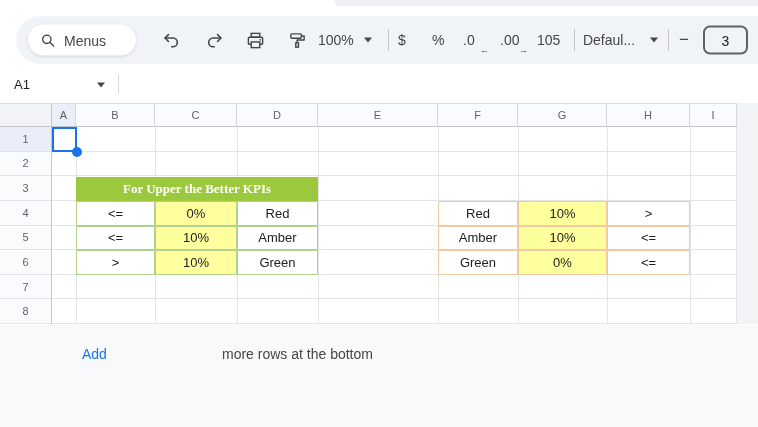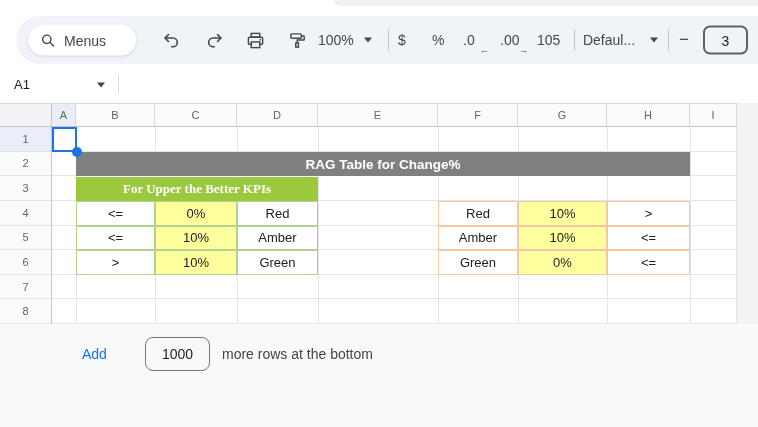--- a/index.html
+++ b/index.html
@@ -190,21 +190,20 @@
     <div class="row-head">4</div>
     <div class="row-head">5</div>
     <div class="row-head">6</div>
     <div class="row-head">7</div>
     <div class="row-head">8</div>
   </div>
 
   <div class="cells"></div>
   <div class="right-gutter"></div>
 
-  <div class="rag-title">RAG Table for Change%</div>
   <div class="rag-subhead left">For Upper the Better KPIs</div>
 
   <div class="mini-table left">
     <div class="mini-cell">&lt;=</div>
     <div class="mini-cell hl">0%</div>
     <div class="mini-cell">Red</div>
     <div class="mini-cell">&lt;=</div>
     <div class="mini-cell hl">10%</div>
     <div class="mini-cell">Amber</div>
     <div class="mini-cell">&gt;</div>
@@ -222,17 +221,16 @@
     <div class="mini-cell">Green</div>
     <div class="mini-cell hl">0%</div>
     <div class="mini-cell">&lt;=</div>
   </div>
 
   <div class="sel-outline"></div>
   <div class="sel-handle"></div>
 
   <div class="footer-area">
     <button class="add-link">Add</button>
-    <input class="rows-input" value="1000" style="">
     <span class="footer-text">more rows at the bottom</span>
   </div>
 
 </div>
 
 </body></html>

